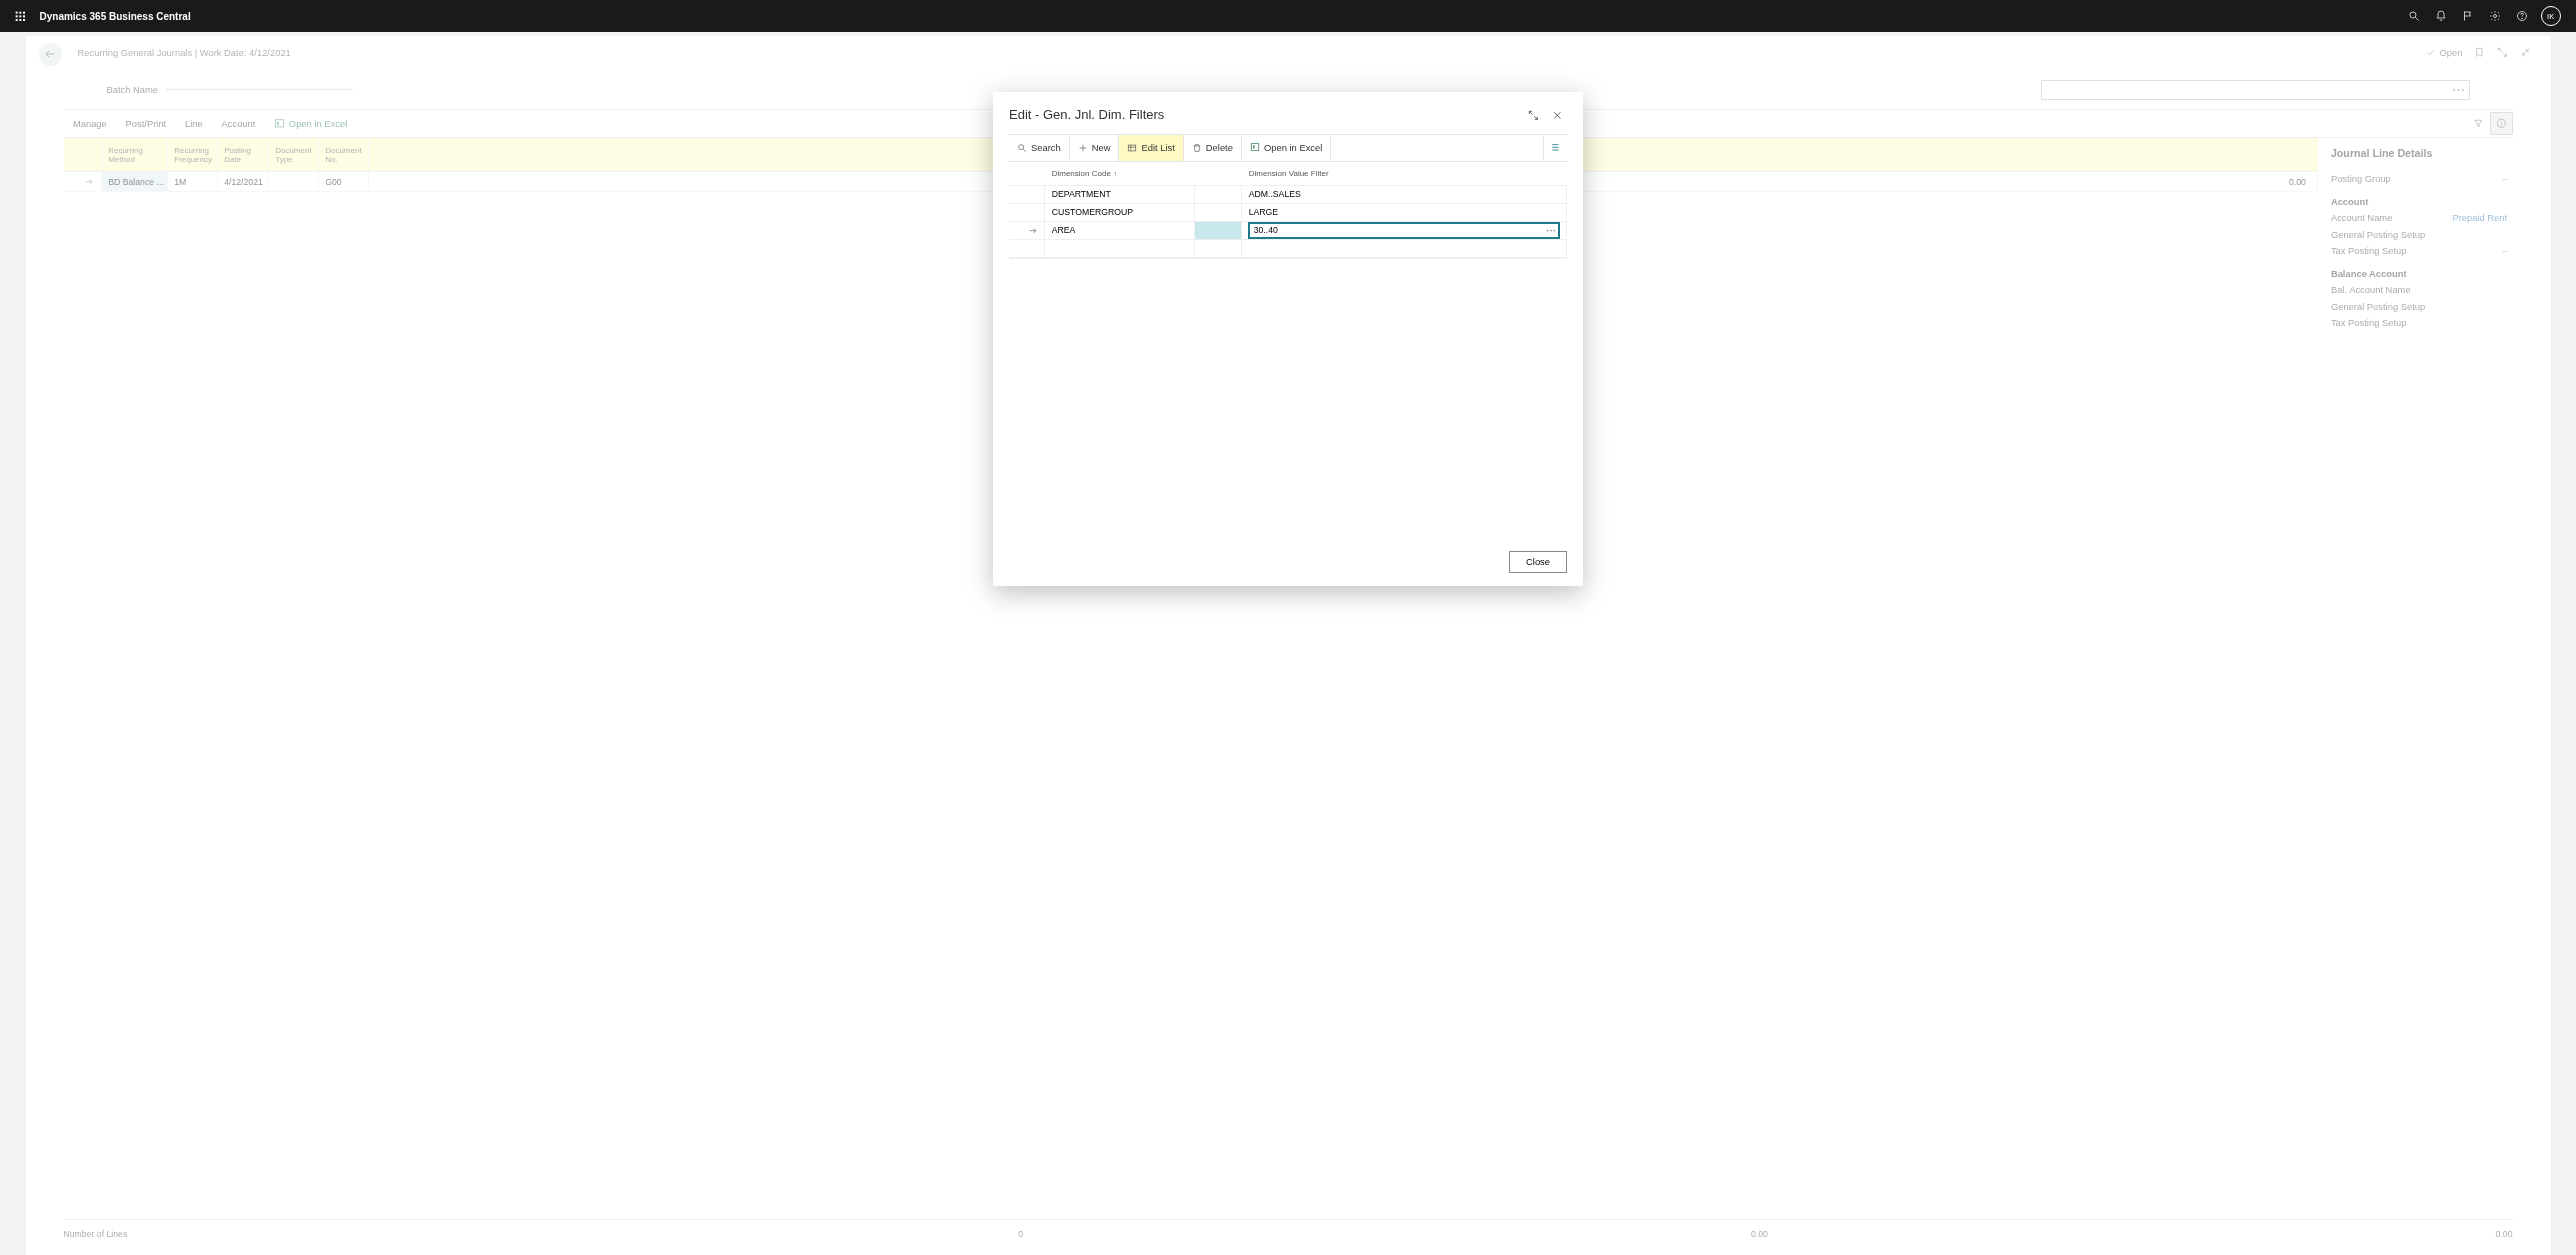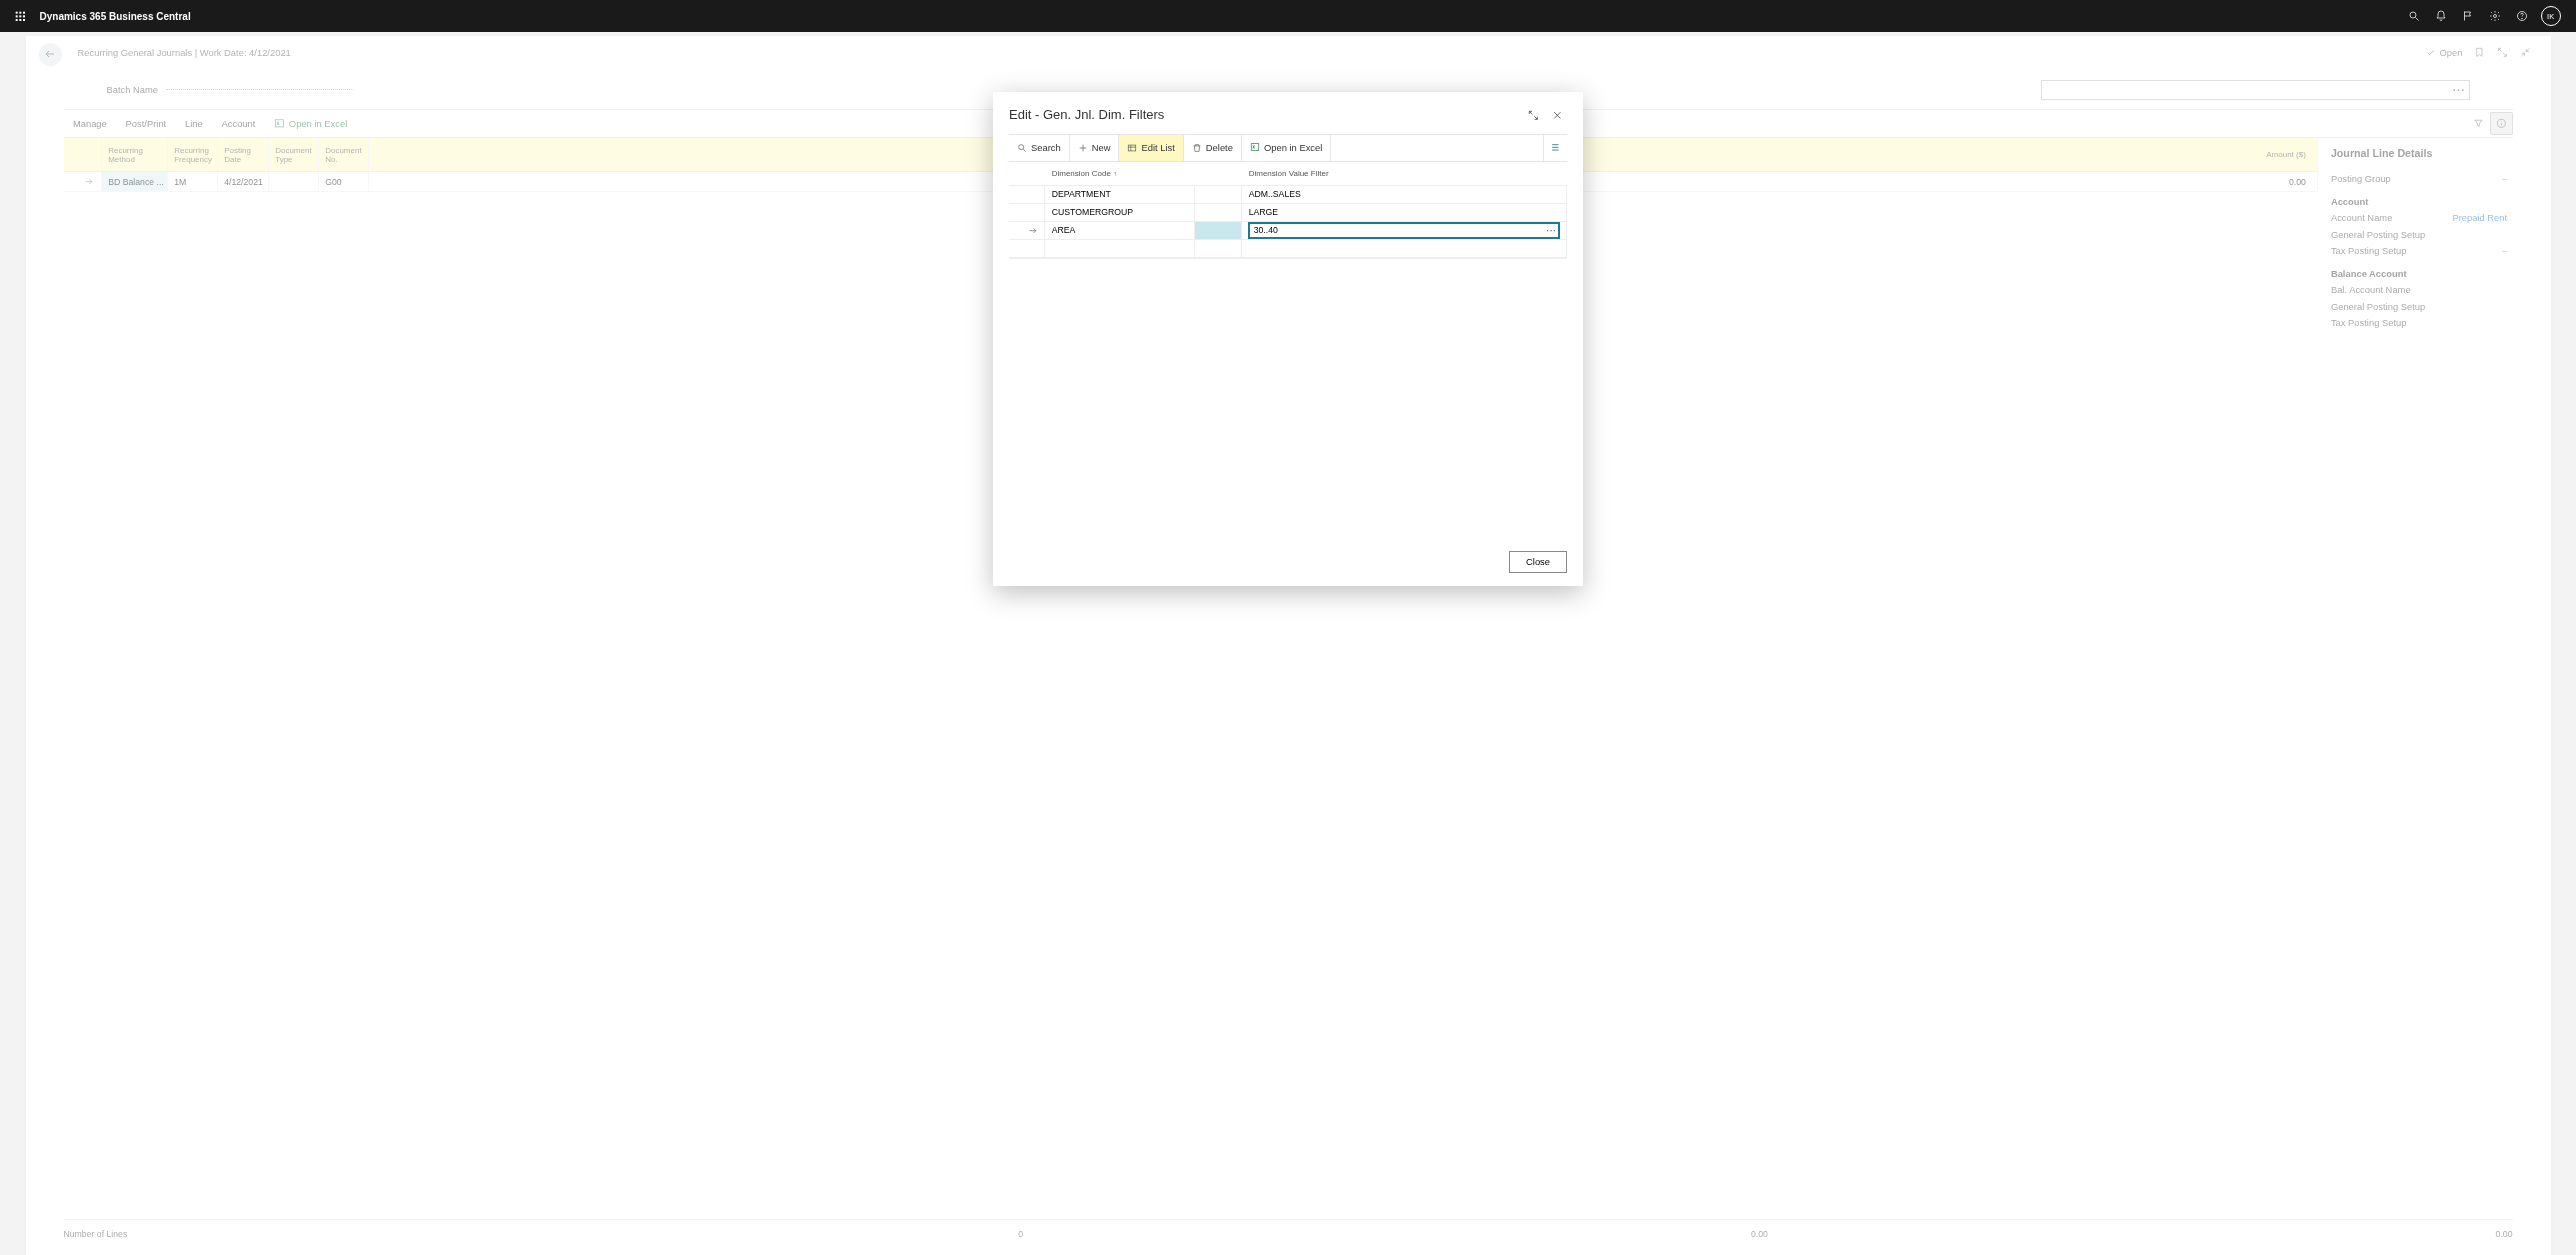--- a/index.html
+++ b/index.html
@@ -264,21 +264,20 @@
 
     <div class="grid-area">
       <div class="grid-left">
         <div class="grid-head">
           <div class="gh sel"></div>
           <div class="gh rm">Recurring Method</div>
           <div class="gh rf">Recurring Frequency</div>
           <div class="gh pd">Posting Date</div>
           <div class="gh dt">Document Type</div>
           <div class="gh dn">Document No.</div>
-          <div class="gh am">Amount ($)</div>
         </div>
         <div class="grid-row">
           <div class="gc sel">
               <svg viewBox="0 0 24 24">
                 <line x1="4" y1="12" x2="20" y2="12"></line>
                 <polyline points="14 6 20 12 14 18"></polyline>
               </svg>
             </div>
           <div class="gc rm">
               <span>BD Balance ...</span>

